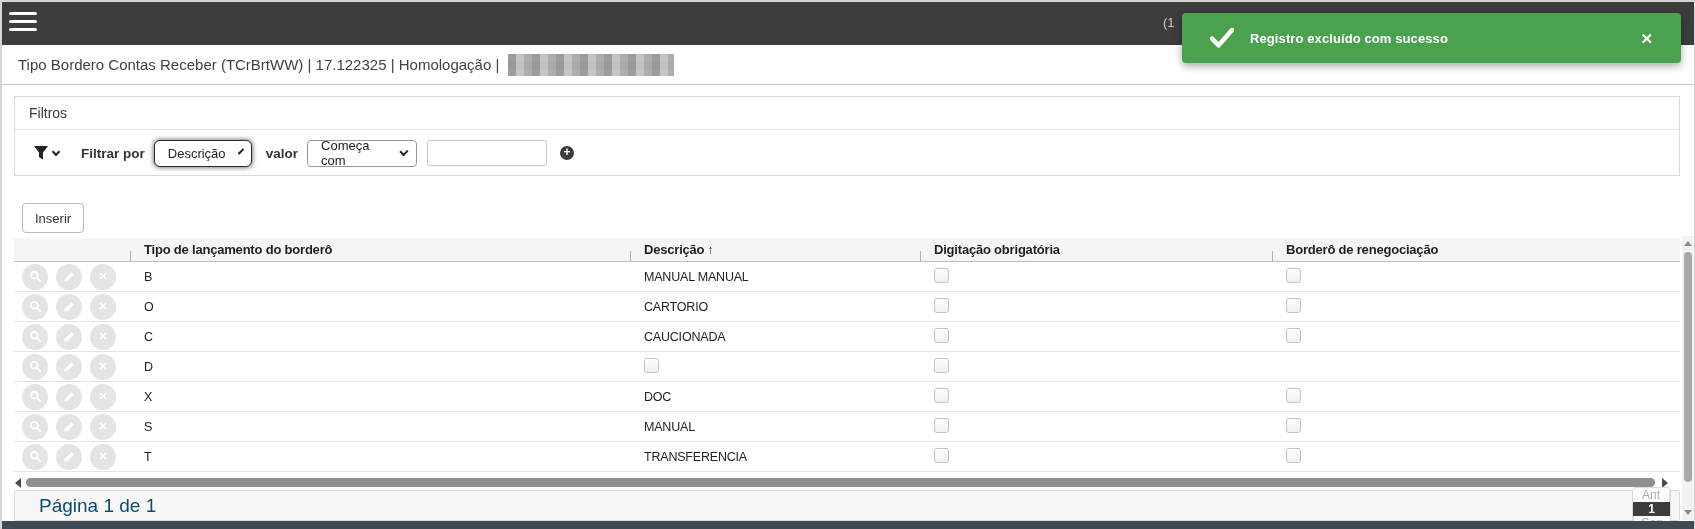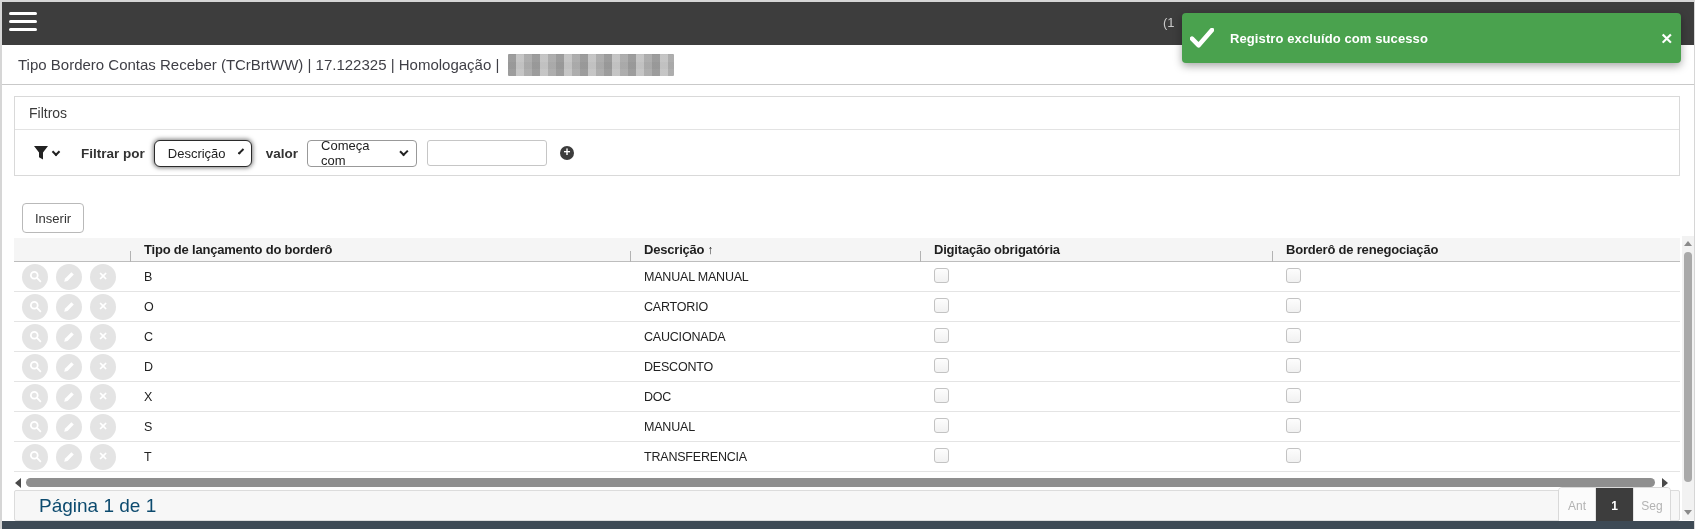--- a/index.html
+++ b/index.html
@@ -16,21 +16,21 @@
   
   .topbar { position:absolute; left:0; top:2px; width:1695px; height:43px; background:#3d3d3d; z-index:10; }
   .hamburger { position:absolute; left:9px; top:10px; width:28px; height:22px; cursor:pointer; }
   .hamburger i { display:block; width:28px; height:3px; background:#fff; border-radius:2px; margin-bottom:5px; }
   .topbar-partial { position:absolute; left:1163px; top:13px; color:#c9c9c9; font-size:13px; }
 
   
   .toast {
     position:absolute; left:1182px; top:13px; width:499px; height:50px; z-index:60;
     background:#4aa24e; border-radius:4px; box-shadow:0 3px 9px rgba(0,0,0,.35);
-    display:flex; align-items:center; padding:0 8px; color:#fff;
+    display:flex; align-items:center; padding:0 28px; color:#fff;
   }
   .toast-check { width:24px; height:20px; flex:0 0 auto; }
   .toast-msg { margin-left:16px; font-size:13px; font-weight:bold; letter-spacing:.1px; }
   .toast-close { margin-left:auto; font-size:15px; font-weight:bold; cursor:pointer; line-height:1; }
 
   
   .titlebar { position:absolute; left:0; top:45px; width:1695px; height:40px; background:#fff; border-bottom:1px solid #c9c9c9; display:flex; align-items:center; }
   .titlebar-text { margin-left:18px; font-size:15px; color:#3f3f46; display:flex; align-items:center; }
   .redacted {
     display:inline-block; width:166px; height:22px; margin-left:9px; border-radius:1px;
@@ -102,21 +102,21 @@
   .tri { position:absolute; width:0; height:0; }
   .tri.left  { left:1px; top:1px; border-top:5px solid transparent; border-bottom:5px solid transparent; border-right:6px solid #4a4a4a; }
   .tri.right { left:1648px; top:1px; border-top:5px solid transparent; border-bottom:5px solid transparent; border-left:6px solid #4a4a4a; }
 
   
   .footer {
     position:absolute; left:14px; top:490px; width:1666px; height:31px; background:#f7f7f7;
     border:1px solid #dcdcdc; border-radius:2px; display:flex; align-items:center;
   }
   .page-info { margin-left:24px; color:#0c4a6e; font-size:19px; }
-  .pagination { margin-left:auto; margin-right:8px; display:flex; border:1px solid #d9d9d9; border-radius:4px; overflow:hidden; height:38px; }
+  .pagination { margin-left:auto; margin-right:8px; display:flex; border:1px solid #d9d9d9; border-radius:4px; overflow:hidden; height:38px;flex-direction:column; }
   .pg-btn { width:37px; display:flex; align-items:center; justify-content:center; font-size:12px; color:#b3b3b3; background:#fbfbfb; cursor:pointer; }
   .pg-btn.prev { border-right:1px solid #e2e2e2; }
   .pg-btn.next { border-left:1px solid #e2e2e2; }
   .pg-btn.current { background:#3d3d3d; color:#fff; font-weight:bold; }
 
   
   .vscroll { position:absolute; left:1682px; top:236px; width:12px; height:284px; background:#f2f2f2; z-index:40; }
   .vscroll .vthumb { position:absolute; left:2px; top:16px; width:8px; height:230px; background:#a9a9a9; border-radius:4px; }
   .vtri { position:absolute; left:2px; width:0; height:0; }
   .vtri.up   { top:5px; border-left:4px solid transparent; border-right:4px solid transparent; border-bottom:5px solid #8a8a8a; }
@@ -283,21 +283,20 @@
         <span class="action-btn">
           <svg width="12" height="12" viewBox="0 0 16 16">
             <path d="M11.2 1.6 L14.4 4.8 L6 13.2 L1.6 14.4 L2.8 10 Z" fill="#fff"></path>
           </svg>
         </span>
         <span class="action-btn delete">
           <span>✕</span>
         </span>
       </div>
       <div class="cell">D</div>
-      <div class="cell">DESCONTO</div>
       <div class="cell">
         <span class="checkbox"></span>
       </div>
       <div class="cell">
         <span class="checkbox"></span>
       </div>
     </div>
 
     <div class="trow">
       <div class="cell actions">

